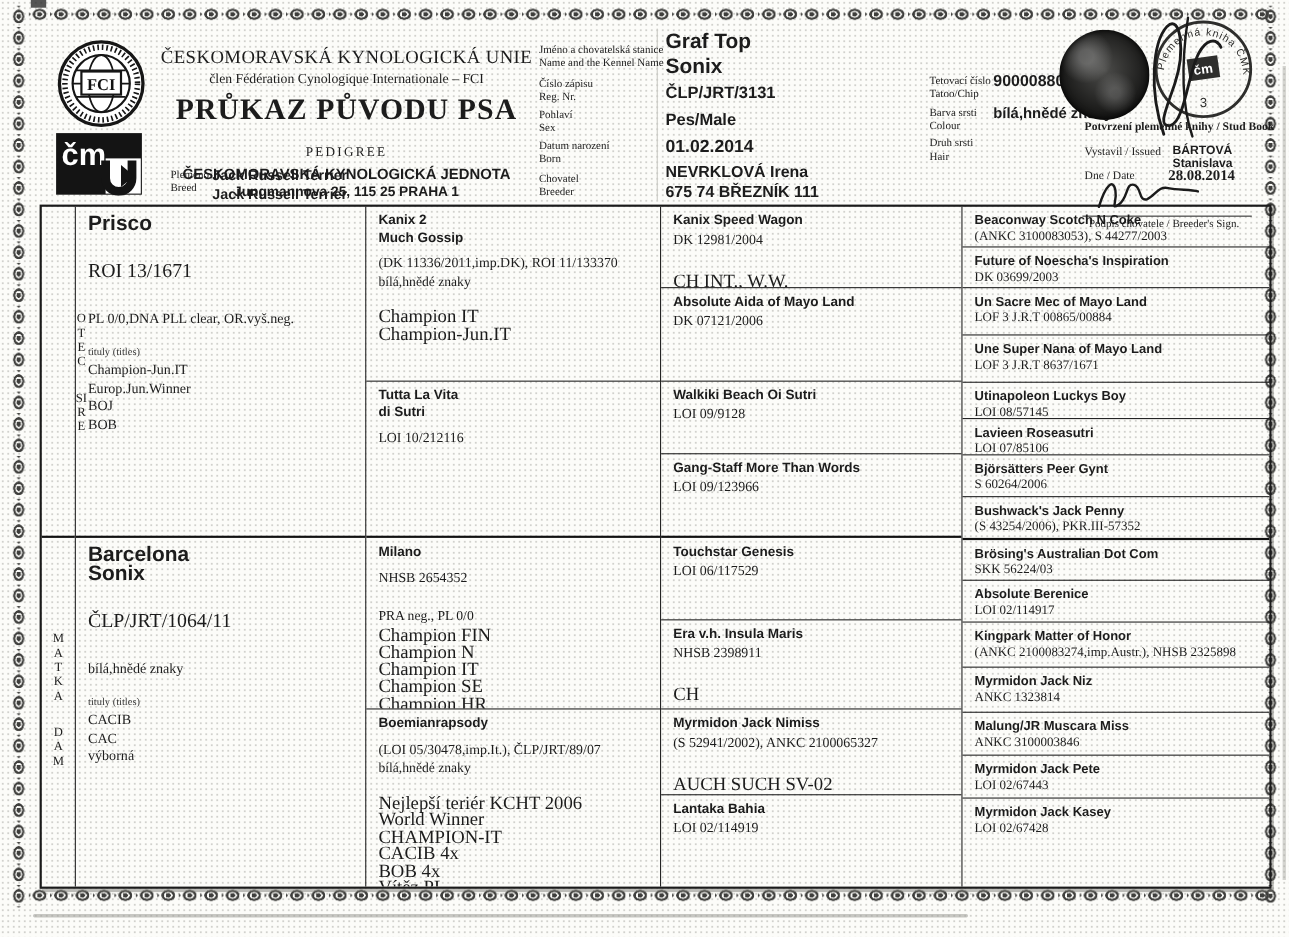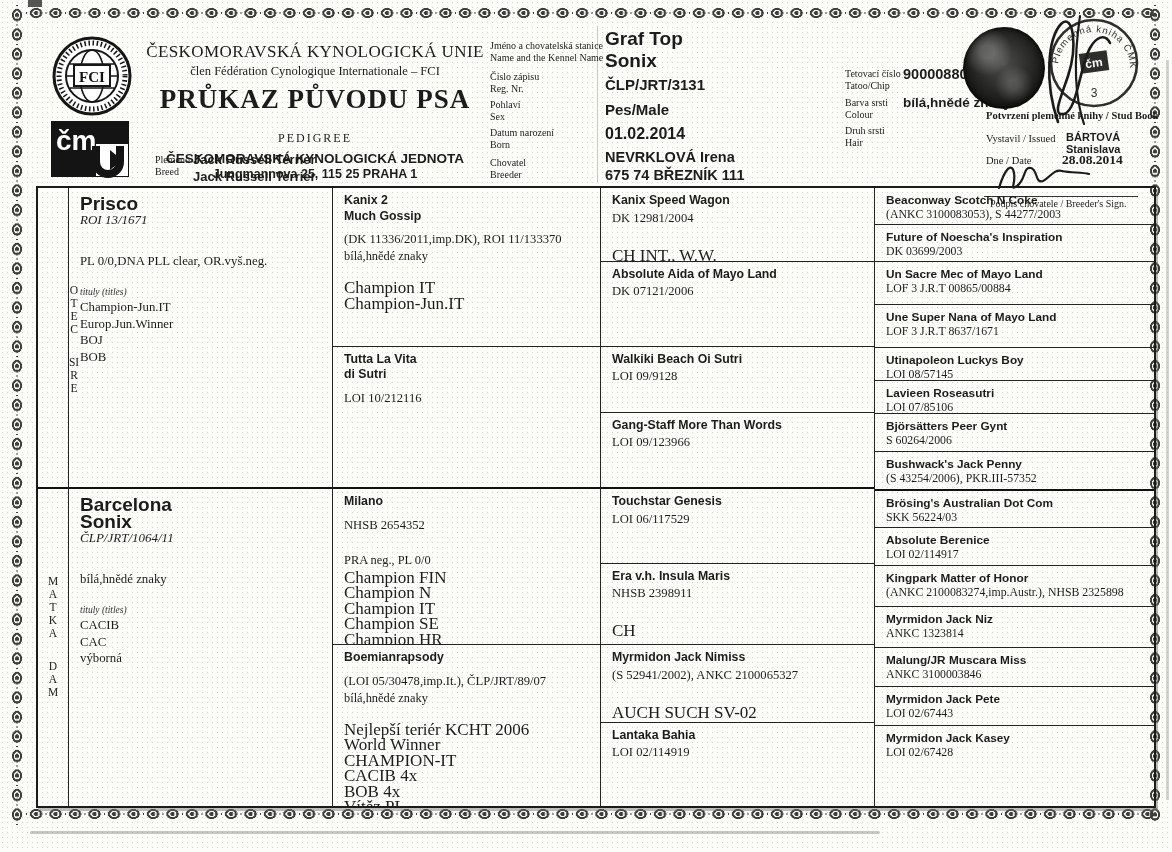--- a/index.html
+++ b/index.html
@@ -118,23 +118,23 @@
   .c-health{font-size:12.4px;margin-top:22px;}
   .c-titles{font-size:17px;line-height:15.5px;margin-top:22px;}
   #col2 .c-reg{margin-top:8px}
   #col2 .c-health{margin-top:20px}
   #col2 .c-titles{margin-top:16px}
   #col2 .cell:nth-child(3) .c-titles{margin-top:2px}
   #col4 .c-name{font-size:11.8px;line-height:14px;}
   #col4 .c-reg{font-size:11.8px;line-height:13.5px;margin-top:1px;}
 
   .p-name{font-family:"Liberation Sans",sans-serif;font-weight:bold;font-size:19px;line-height:17px;margin-top:2px;}
-  .p-reg{font-size:13px;font-style:italic;}
+  .p-reg{font-size:18px;margin-top:24px;}
   .p-color,.p-health{font-size:12.8px;margin-top:26px;}
-  .p-tituly{font-size:9.5px;font-style:italic;color:#333;margin-top:18px;}
+  .p-tituly{font-size:9.5px;color:#333;margin-top:18px;}
   .p-titles{font-size:12.8px;line-height:16.5px;margin-top:2px;}
 
   .vhalf{display:flex;flex-direction:column;align-items:center;box-sizing:border-box;}
   #vhalf-sire{height:301px;padding-top:96px;margin-left:36px;}
   #vhalf-dam{height:321px;padding-top:86px;border-top:2.4px solid #111;}
   .vword{width:12px;text-align:center;font:11.5px/13px "Liberation Serif",serif;word-break:break-all;}
   .vword.second{margin-top:20px;}
 </style>
 </head>
 <body>

